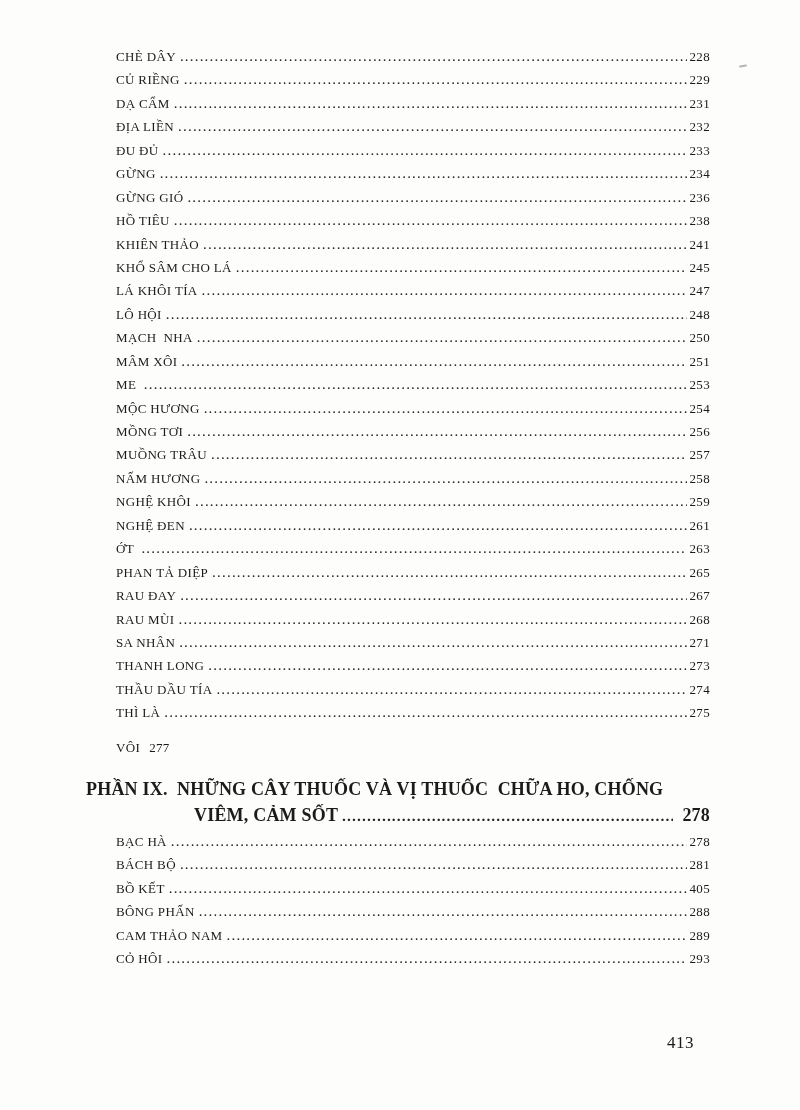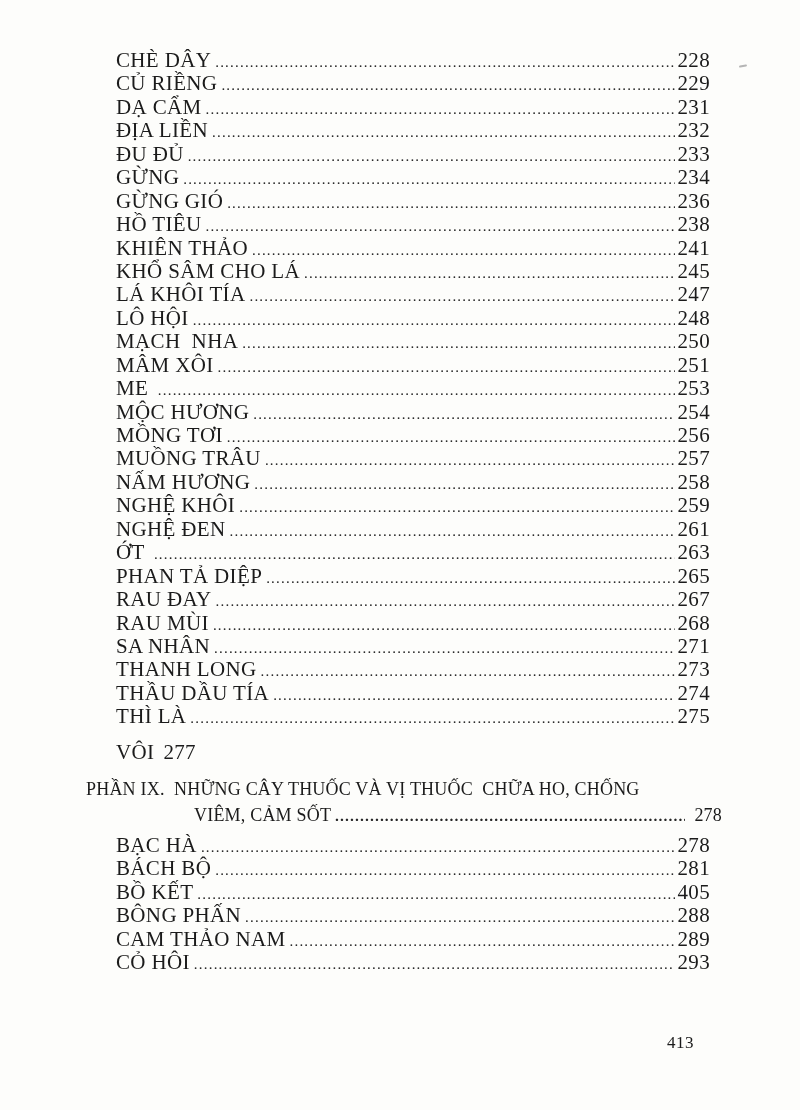--- a/index.html
+++ b/index.html
@@ -19,21 +19,21 @@
     position: absolute;
     left: 116px;
     right: 90px;
   }
   #toc-top { top: 48px; }
   #toc-bottom { top: 833px; }
   .row {
     display: flex;
     align-items: baseline;
     height: 23.45px;
-    font-size: 21px;
+    font-size: 13px;
     letter-spacing: 0.35px;
     white-space: nowrap;
   }
   .label {
     white-space: pre;
     flex: 0 0 auto;
   }
   .dots {
     flex: 1 1 auto;
     overflow: hidden;
@@ -49,22 +49,22 @@
   .pagenum {
     flex: 0 0 auto;
     text-align: right;
   }
   .row.no-dots .pagenum { margin-left: 9px; text-align: center; margin-top: 12px; }
 
   .section-heading {
     position: absolute;
     top: 779px;
     left: 86px;
-    right: 78px;
-    font-weight: normal;
+    right: 90px;
+    font-weight: bold;
     font-size: 18px;
     letter-spacing: 0.2px;
   }
   .section-heading .hrow {
     display: flex;
     align-items: baseline;
     height: 26px;
     white-space: nowrap;
   }
   .section-heading .hrow.indent { margin-left: 108px; }

